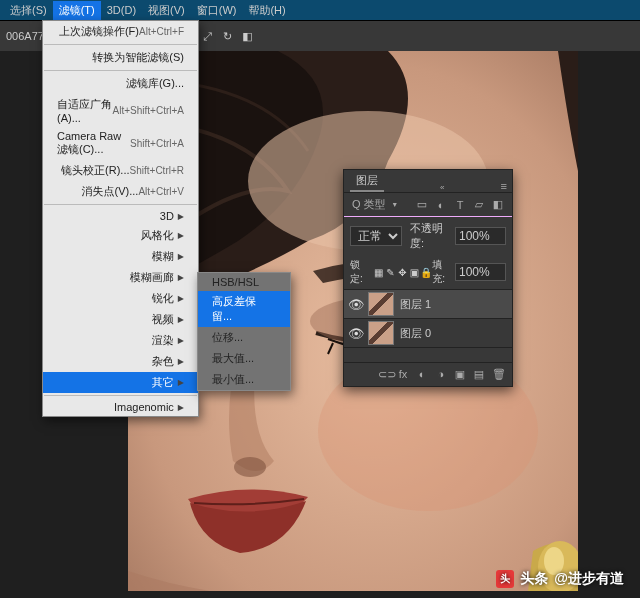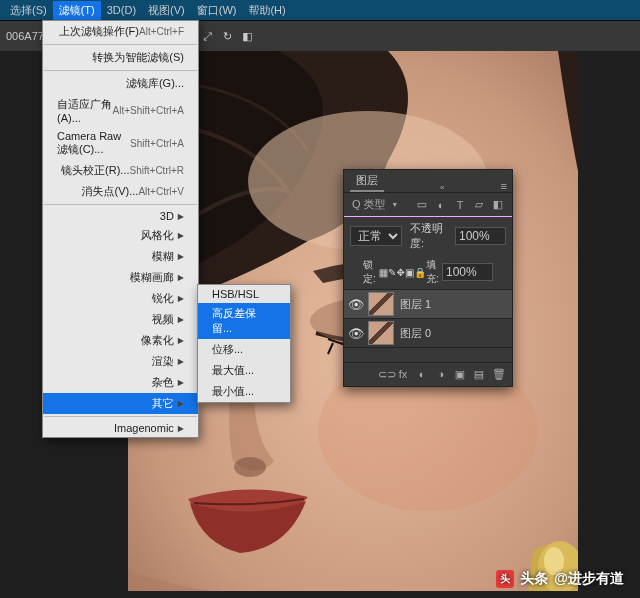--- a/index.html
+++ b/index.html
@@ -10,32 +10,32 @@
   .optbar .sep{width:1px;height:18px;background:#555}
   .canvas-area{position:absolute;top:51px;left:0;right:0;bottom:0;background:#1f1f1f}
   .image-holder{position:absolute;left:128px;top:0;width:450px;height:540px;overflow:hidden;background:#c89b82}
   .image-holder svg{display:block}
   .menu1{position:absolute;left:42px;top:20px;width:155px;background:#e8e8e8;color:#222;border:1px solid #888;box-shadow:2px 4px 10px rgba(0,0,0,.5);z-index:30}
   .menu1 .row{display:flex;justify-content:flex-end;padding:3px 14px 3px 14px;align-items:center}
   .menu1 .row.sub::after{content:"▶";font-size:8px;color:#444;margin-left:4px}
   .menu1 .hr{height:1px;background:#bbb;margin:2px 1px}
   .menu1 .hi{background:#1473e6;color:#fff}
   .menu1 .hi::after{color:#fff}
-  .menu2{position:absolute;left:197px;top:284px;width:92px;background:#e5e5e5;color:#222;border:1px solid #888;box-shadow:2px 4px 10px rgba(0,0,0,.5);z-index:31}
+  .menu2{position:absolute;left:197px;top:272px;width:92px;background:#737373;color:#222;border:1px solid #888;box-shadow:2px 4px 10px rgba(0,0,0,.5);z-index:31}
   .menu2 .row{padding:3px 14px}
   .menu2 .hi{background:#1473e6;color:#fff}
   .sc{color:#666;font-size:10px}
   
   .panel{position:absolute;left:343px;top:169px;width:168px;background:#383838;border:1px solid #222;box-shadow:0 4px 12px rgba(0,0,0,.6);z-index:25;font-size:11px;color:#ccc}
   .panel .tabbar{display:flex;align-items:flex-end;height:22px;border-bottom:1px solid #222;padding:0 6px}
   .panel .tabbar .tab{padding:2px 6px;border-bottom:2px solid #888}
   .panel .iconrow{display:flex;align-items:center;gap:7px;padding:4px 8px;border-bottom:1px solid #f0abfc;color:#aaa;font-size:11px}
   .panel .blendrow{display:flex;align-items:center;gap:4px;padding:4px 6px}
   .panel select,.panel input{background:#2a2a2a;border:1px solid #555;color:#ccc;font-size:12px;padding:1px 3px}
-  .panel .lockrow{display:flex;align-items:center;padding:3px 19px;border-bottom:1px solid #222;font-size:10px}
+  .panel .lockrow{display:flex;align-items:center;padding:3px 6px;border-bottom:1px solid #222;font-size:10px}
   .panel .layer{display:flex;align-items:center;height:28px;border-bottom:1px solid #222;padding:0 4px;gap:6px}
   .panel .layer.sel{background:#4a4a4a}
   .panel .eye{width:14px;text-align:center;color:#ddd;font-size:13px}
   .panel .thumb{width:24px;height:22px;border:1px solid #777;background:linear-gradient(135deg,#caa088 40%,#5a3d32 40% 55%,#caa088 55%);flex-shrink:0}
   .panel .footer{display:flex;justify-content:flex-end;gap:7px;padding:5px 8px;border-top:1px solid #222;color:#aaa;font-size:11px}
   .watermark{position:absolute;right:16px;bottom:10px;color:#fff;font-size:14px;font-weight:bold;display:flex;align-items:center;gap:6px;z-index:40;text-shadow:0 0 4px #000}
   .watermark .logo{width:18px;height:18px;border-radius:3px;background:#e63939;color:#fff;display:flex;align-items:center;justify-content:center;font-size:10px;font-weight:bold}
   .ico{display:inline-block;width:12px;text-align:center}
   .panel .menuicon{margin-left:auto;color:#aaa;letter-spacing:-1px}
   .panel .dd{margin-left:auto;color:#aaa;font-size:8px}
@@ -162,23 +162,20 @@
   <div class="row sub">
       <span>模糊画廊</span>
     </div>
   <div class="row sub">
       <span>锐化</span>
     </div>
   <div class="row sub">
       <span>视频</span>
     </div>
   <div class="row sub">
-      <span>像素化</span>
-    </div>
-  <div class="row sub">
       <span>渲染</span>
     </div>
   <div class="row sub">
       <span>杂色</span>
     </div>
   <div class="row sub hi">
       <span>其它</span>
     </div>
   <div class="hr"></div>
   <div class="row sub">

